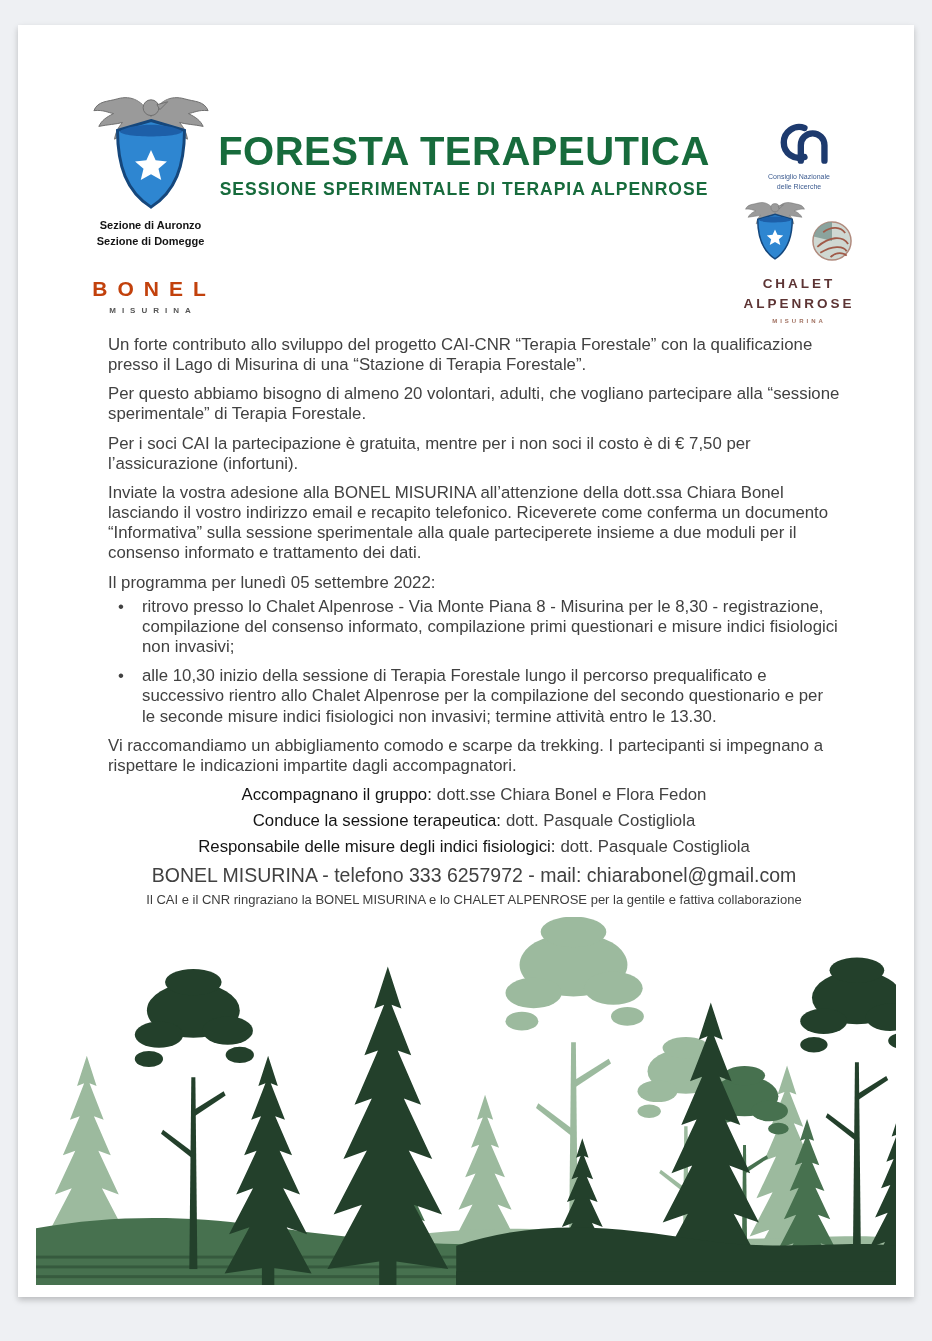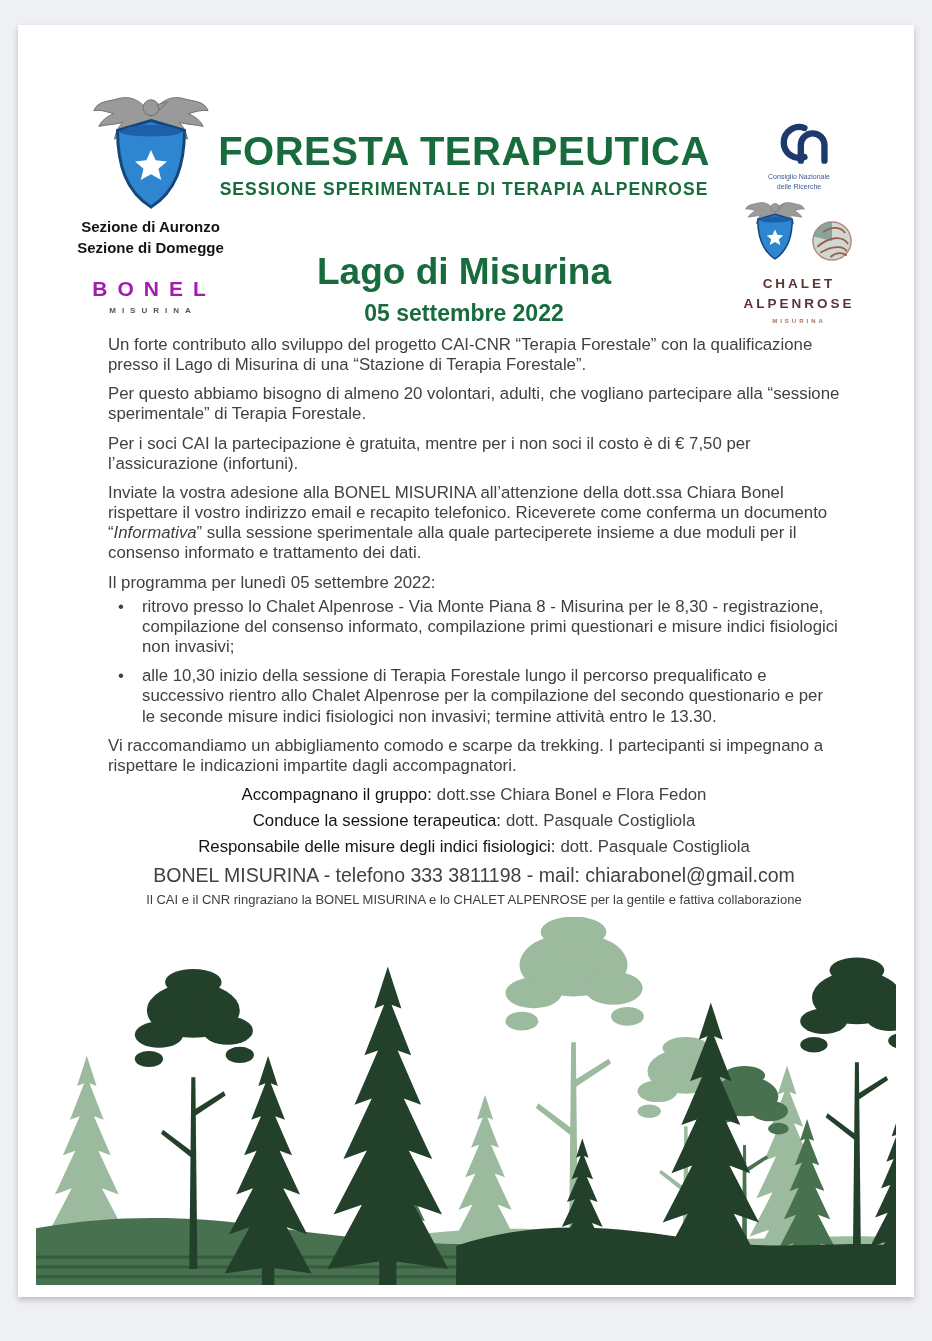--- a/index.html
+++ b/index.html
@@ -12,23 +12,23 @@
   }
   .card {
     position:absolute; left:18px; top:25px;
     width:896px; height:1272px;
     background:#ffffff;
     box-shadow:0 3px 6px rgba(0,0,0,.22);
   }
   
   .cai-block { position:absolute; left:30px; top:62px; width:205px; text-align:center; }
   .cai-block svg { display:block; margin:0 auto; }
-  .sezione { font-size:15px; font-weight:700; color:#141414; line-height:1.1; margin-top:4px; }
+  .sezione { font-size:11px; font-weight:700; color:#141414; line-height:1.1; margin-top:4px; }
   .bonel { position:absolute; left:58px; top:252px; width:150px; text-align:center; }
-  .bonel-name { font-size:21px; font-weight:600; letter-spacing:10px; color:#a21caf; padding-left:6px; }
+  .bonel-name { font-size:21px; font-weight:600; letter-spacing:10px; color:#c2410c; padding-left:6px; }
   .bonel-sub  { font-size:8px; font-weight:700; letter-spacing:6px; color:#555; margin-top:5px; padding-left:4px; }
 
   .title-block { position:absolute; left:150px; top:104px; width:592px; text-align:center; color:#176b3c; }
   .main-title { font-size:40px; font-weight:800; letter-spacing:.5px; }
   .sub-title  { font-size:17.5px; font-weight:700; letter-spacing:1px; margin-top:5px; }
 
   .lago-block { position:absolute; left:150px; top:226px; width:592px; text-align:center; color:#176b3c; }
   .lago { font-size:37px; font-weight:700; }
   .date { font-size:23px; font-weight:700; margin-top:7px; }
 
@@ -46,21 +46,21 @@
   .para-intro { margin-bottom:4px !important; }
   ul.program { list-style:none; margin:2px 0 8px 0; }
   ul.program li { position:relative; padding-left:34px; margin-bottom:9px; }
   ul.program li::before { content:"•"; position:absolute; left:10px; top:0; color:#414141; }
   .staff-row { text-align:center; margin:6px 0; }
   .staff-label { font-weight:400; color:#141414; }
   .staff-value { margin-left:5px;text-align:center; }
   .info-title { text-align:center; font-weight:700; color:#141414; font-size:17.5px; margin-top:11px; }
   .contact { text-align:center; font-size:19.5px; margin-top:7px; }
   .thanks { text-align:center; font-size:13px; margin-top:4px; color:#3e3e3e; }
-  .em { font-style:italic; }
+  .em { }
 
   
   .forest { position:absolute; left:18px; right:18px; top:892px; height:368px; }
   .forest svg { width:100%; height:100%; display:block; }
 </style>
 </head>
 <body>
 
 <div class="card">
 
@@ -103,24 +103,20 @@
 
   <div class="bonel">
     <div class="bonel-name">BONEL</div>
     <div class="bonel-sub">MISURINA</div>
   </div>
 
   <div class="title-block">
     <div class="main-title">FORESTA TERAPEUTICA</div>
     <div class="sub-title">SESSIONE SPERIMENTALE DI TERAPIA ALPENROSE</div>
   </div>
-  <div class="lago-block">
-    <div class="lago">Lago di Misurina</div>
-    <div class="date">05 settembre 2022</div>
-  </div>
 
   <div class="right-logos">
     <svg width="74" height="50" viewBox="0 0 80 55">
       <g stroke="#1d3a6e" stroke-width="7" fill="none" stroke-linecap="round">
         <path d="M46 12 A17 17 0 1 0 46 44"></path>
         <path d="M42 48 V31 A13 13 0 0 1 68 31 V48"></path>
       </g>
     </svg>
     <div class="cnr-text">Consiglio Nazionale</div>
     <div class="cnr-text">delle Ricerche</div>
@@ -139,39 +135,39 @@
     </svg>
     <div class="chalet-name">CHALET</div>
     <div class="chalet-name" style="margin-top:0">ALPENROSE</div>
     <div class="chalet-sub">MISURINA</div>
   </div>
 
   <div class="content">
     <p>Un forte contributo allo sviluppo del progetto CAI-CNR “Terapia Forestale” con la qualificazione presso il Lago di Misurina di una “Stazione di Terapia Forestale”.</p>
     <p>Per questo abbiamo bisogno di almeno 20 volontari, adulti, che vogliano partecipare alla “sessione sperimentale” di Terapia Forestale.</p>
     <p>Per i soci CAI la partecipazione è gratuita, mentre per i non soci il costo è di € 7,50 per l’assicurazione (infortuni).</p>
-    <p><span>Inviate la vostra adesione alla BONEL MISURINA all’attenzione della dott.ssa Chiara Bonel rispettare il vostro indirizzo email e recapito telefonico. Riceverete come conferma un documento “</span><span class="em">Informativa</span><span>” sulla sessione sperimentale alla quale parteciperete insieme a due moduli per il consenso informato e trattamento dei dati.</span></p>
+    <p><span>Inviate la vostra adesione alla BONEL MISURINA all’attenzione della dott.ssa Chiara Bonel lasciando il vostro indirizzo email e recapito telefonico. Riceverete come conferma un documento “</span><span class="em">Informativa</span><span>” sulla sessione sperimentale alla quale parteciperete insieme a due moduli per il consenso informato e trattamento dei dati.</span></p>
     <p class="para-intro">Il programma per lunedì 05 settembre 2022:</p>
     <ul class="program">
       <li>ritrovo presso lo Chalet Alpenrose - Via Monte Piana 8 - Misurina per le 8,30 - registrazione, compilazione del consenso informato, compilazione primi questionari e misure indici fisiologici non invasivi;</li>
       <li>alle 10,30 inizio della sessione di Terapia Forestale lungo il percorso prequalificato e successivo rientro allo Chalet Alpenrose per la compilazione del secondo questionario e per le seconde misure indici fisiologici non invasivi; termine attività entro le 13.30.</li>
     </ul>
     <p>Vi raccomandiamo un abbigliamento comodo e scarpe da trekking. I partecipanti si impegnano a rispettare le indicazioni impartite dagli accompagnatori.</p>
 
     <div class="staff-row">
       <span class="staff-label">Accompagnano il gruppo:</span><span class="staff-value">dott.sse Chiara Bonel e Flora Fedon</span>
     </div>
     <div class="staff-row">
       <span class="staff-label">Conduce la sessione terapeutica:</span><span class="staff-value">dott. Pasquale Costigliola</span>
     </div>
     <div class="staff-row">
       <span class="staff-label">Responsabile delle misure degli indici fisiologici:</span><span class="staff-value">dott. Pasquale Costigliola</span>
     </div>
 
-    <div class="contact">BONEL MISURINA - telefono 333 3811198 - mail: chiarabonel@gmail.com</div>
+    <div class="contact">BONEL MISURINA - telefono 333 6257972 - mail: chiarabonel@gmail.com</div>
     <div class="thanks">Il CAI e il CNR ringraziano la BONEL MISURINA e lo CHALET ALPENROSE per la gentile e fattiva collaborazione</div>
   </div>
 
   <div class="forest">
     <svg viewBox="0 0 880 376" preserveAspectRatio="none">
 
       <g fill="#9cba9e">
         <use href="#fir" x="-8" y="140" width="120" height="236"></use>
         <use href="#pine" x="400" y="-4" width="300" height="360"></use>
         <use href="#fir" x="412" y="180" width="95" height="196"></use>

